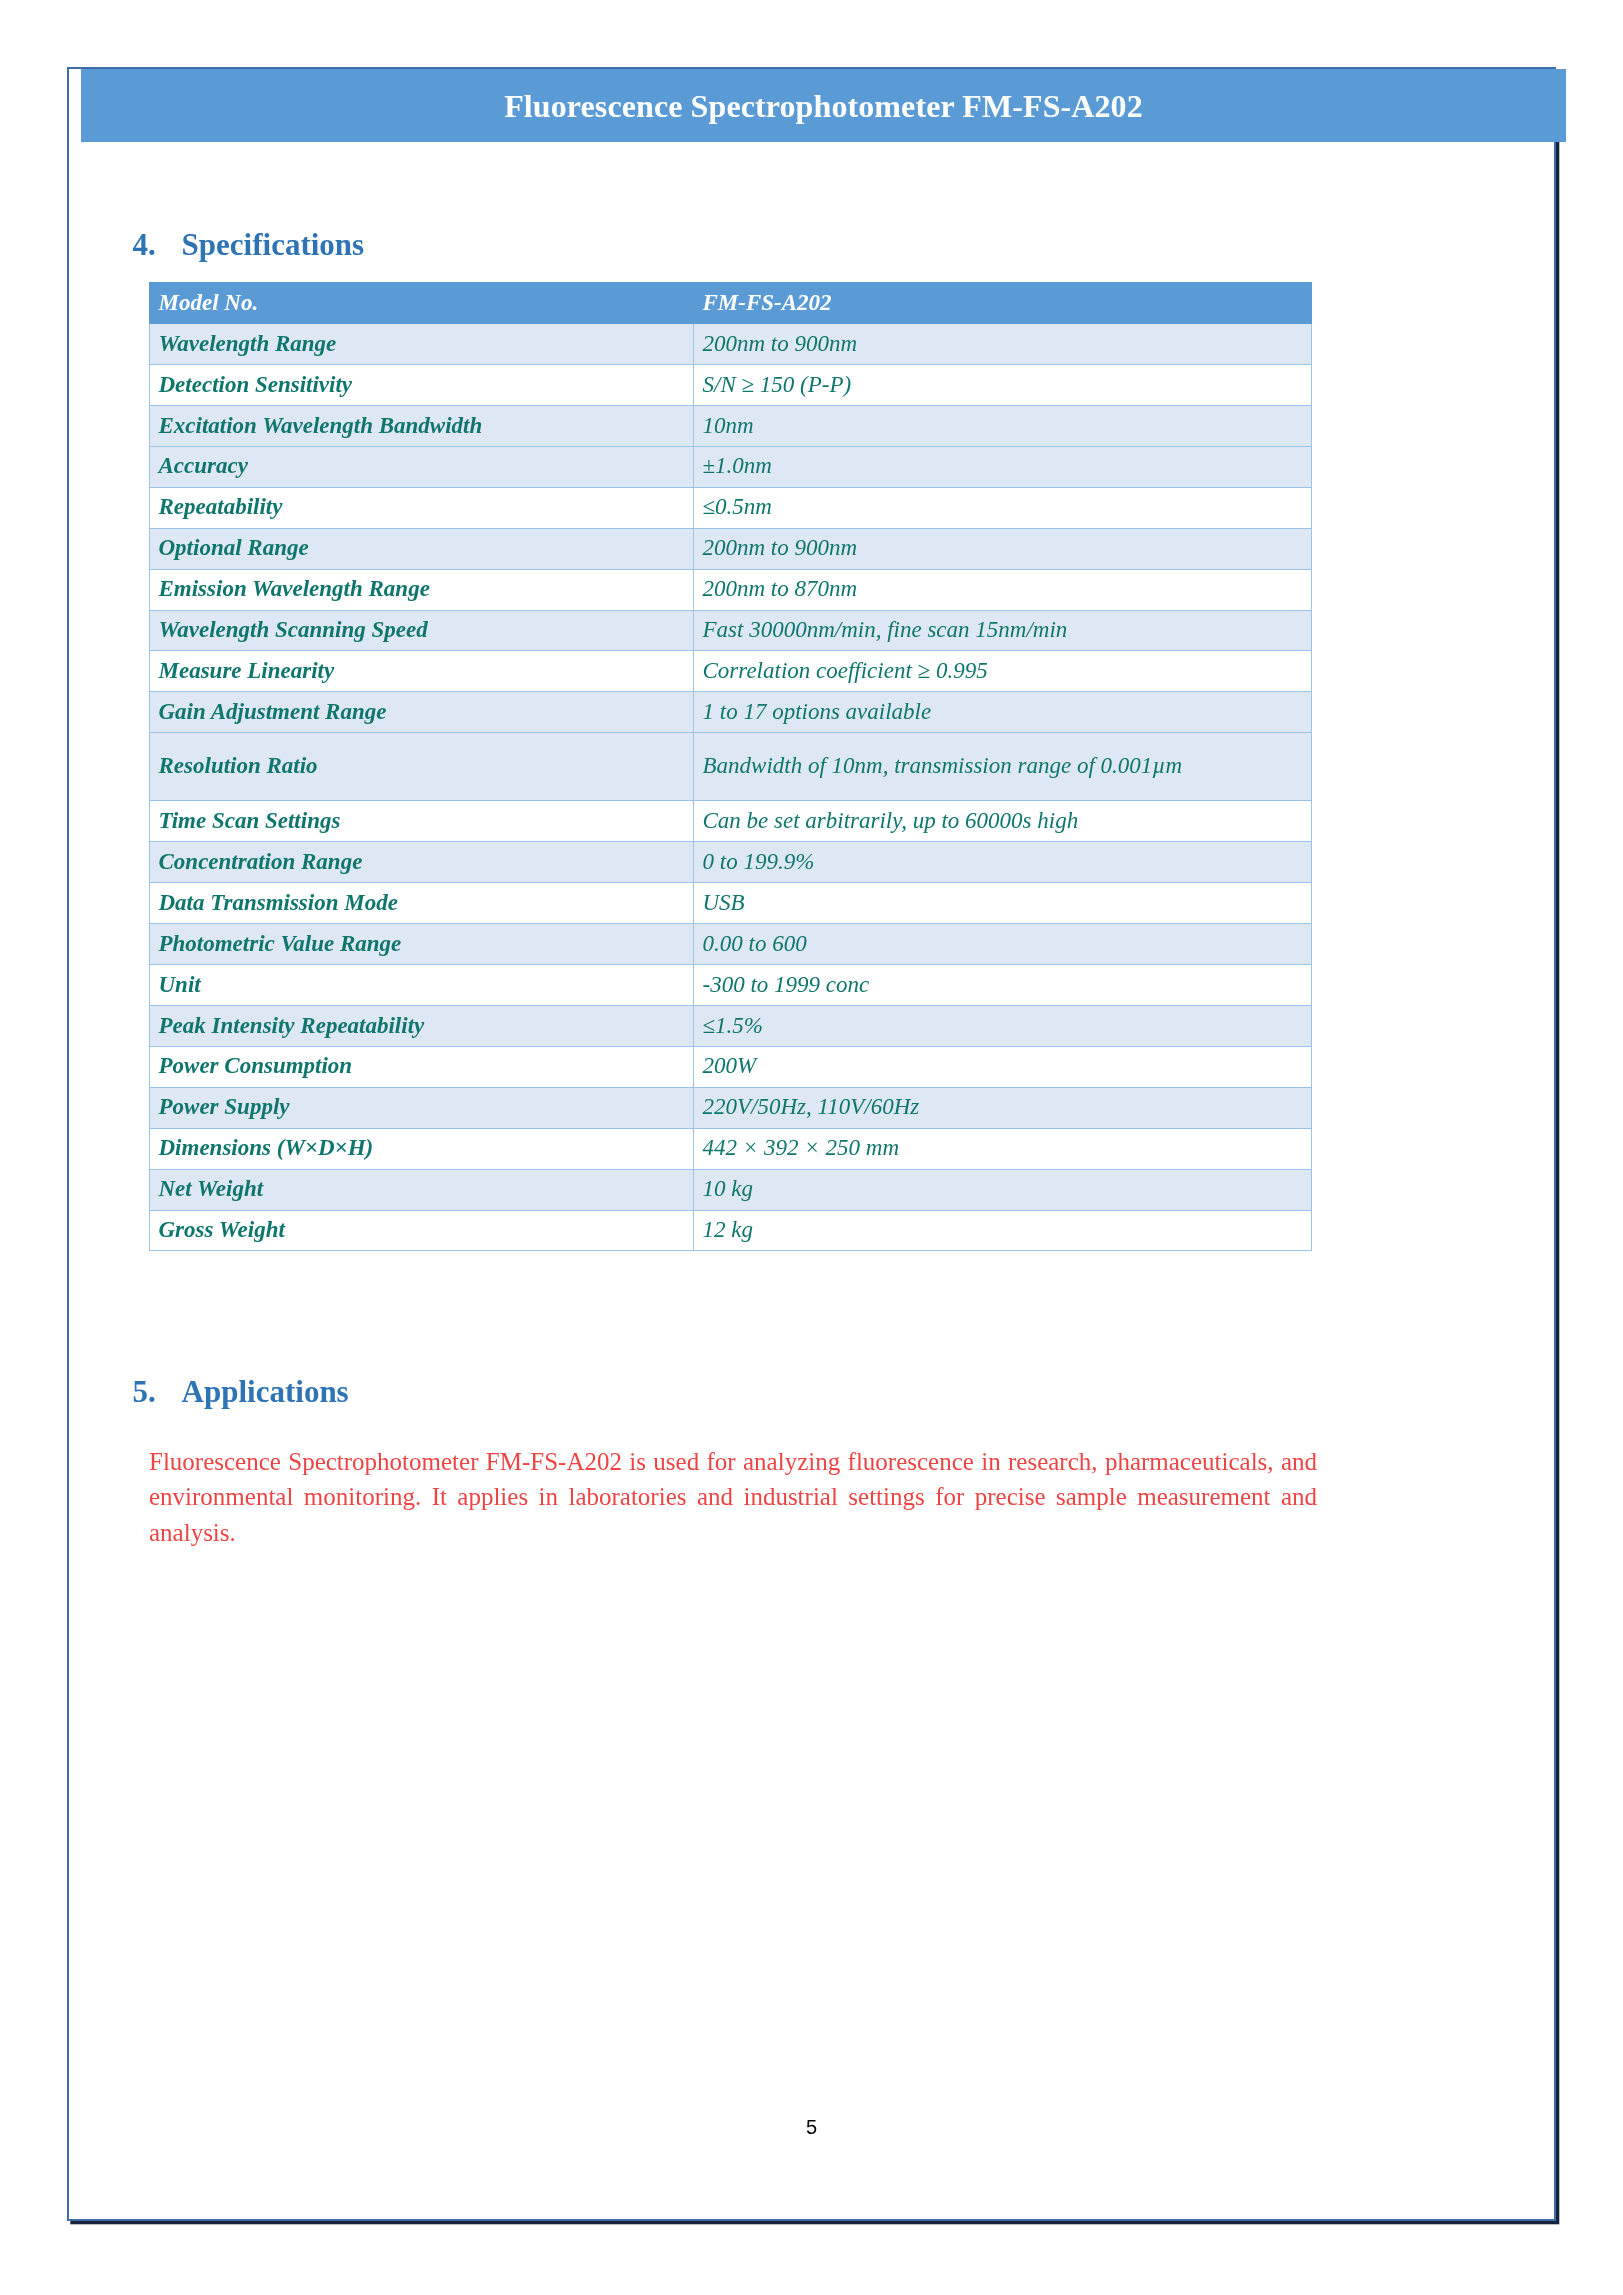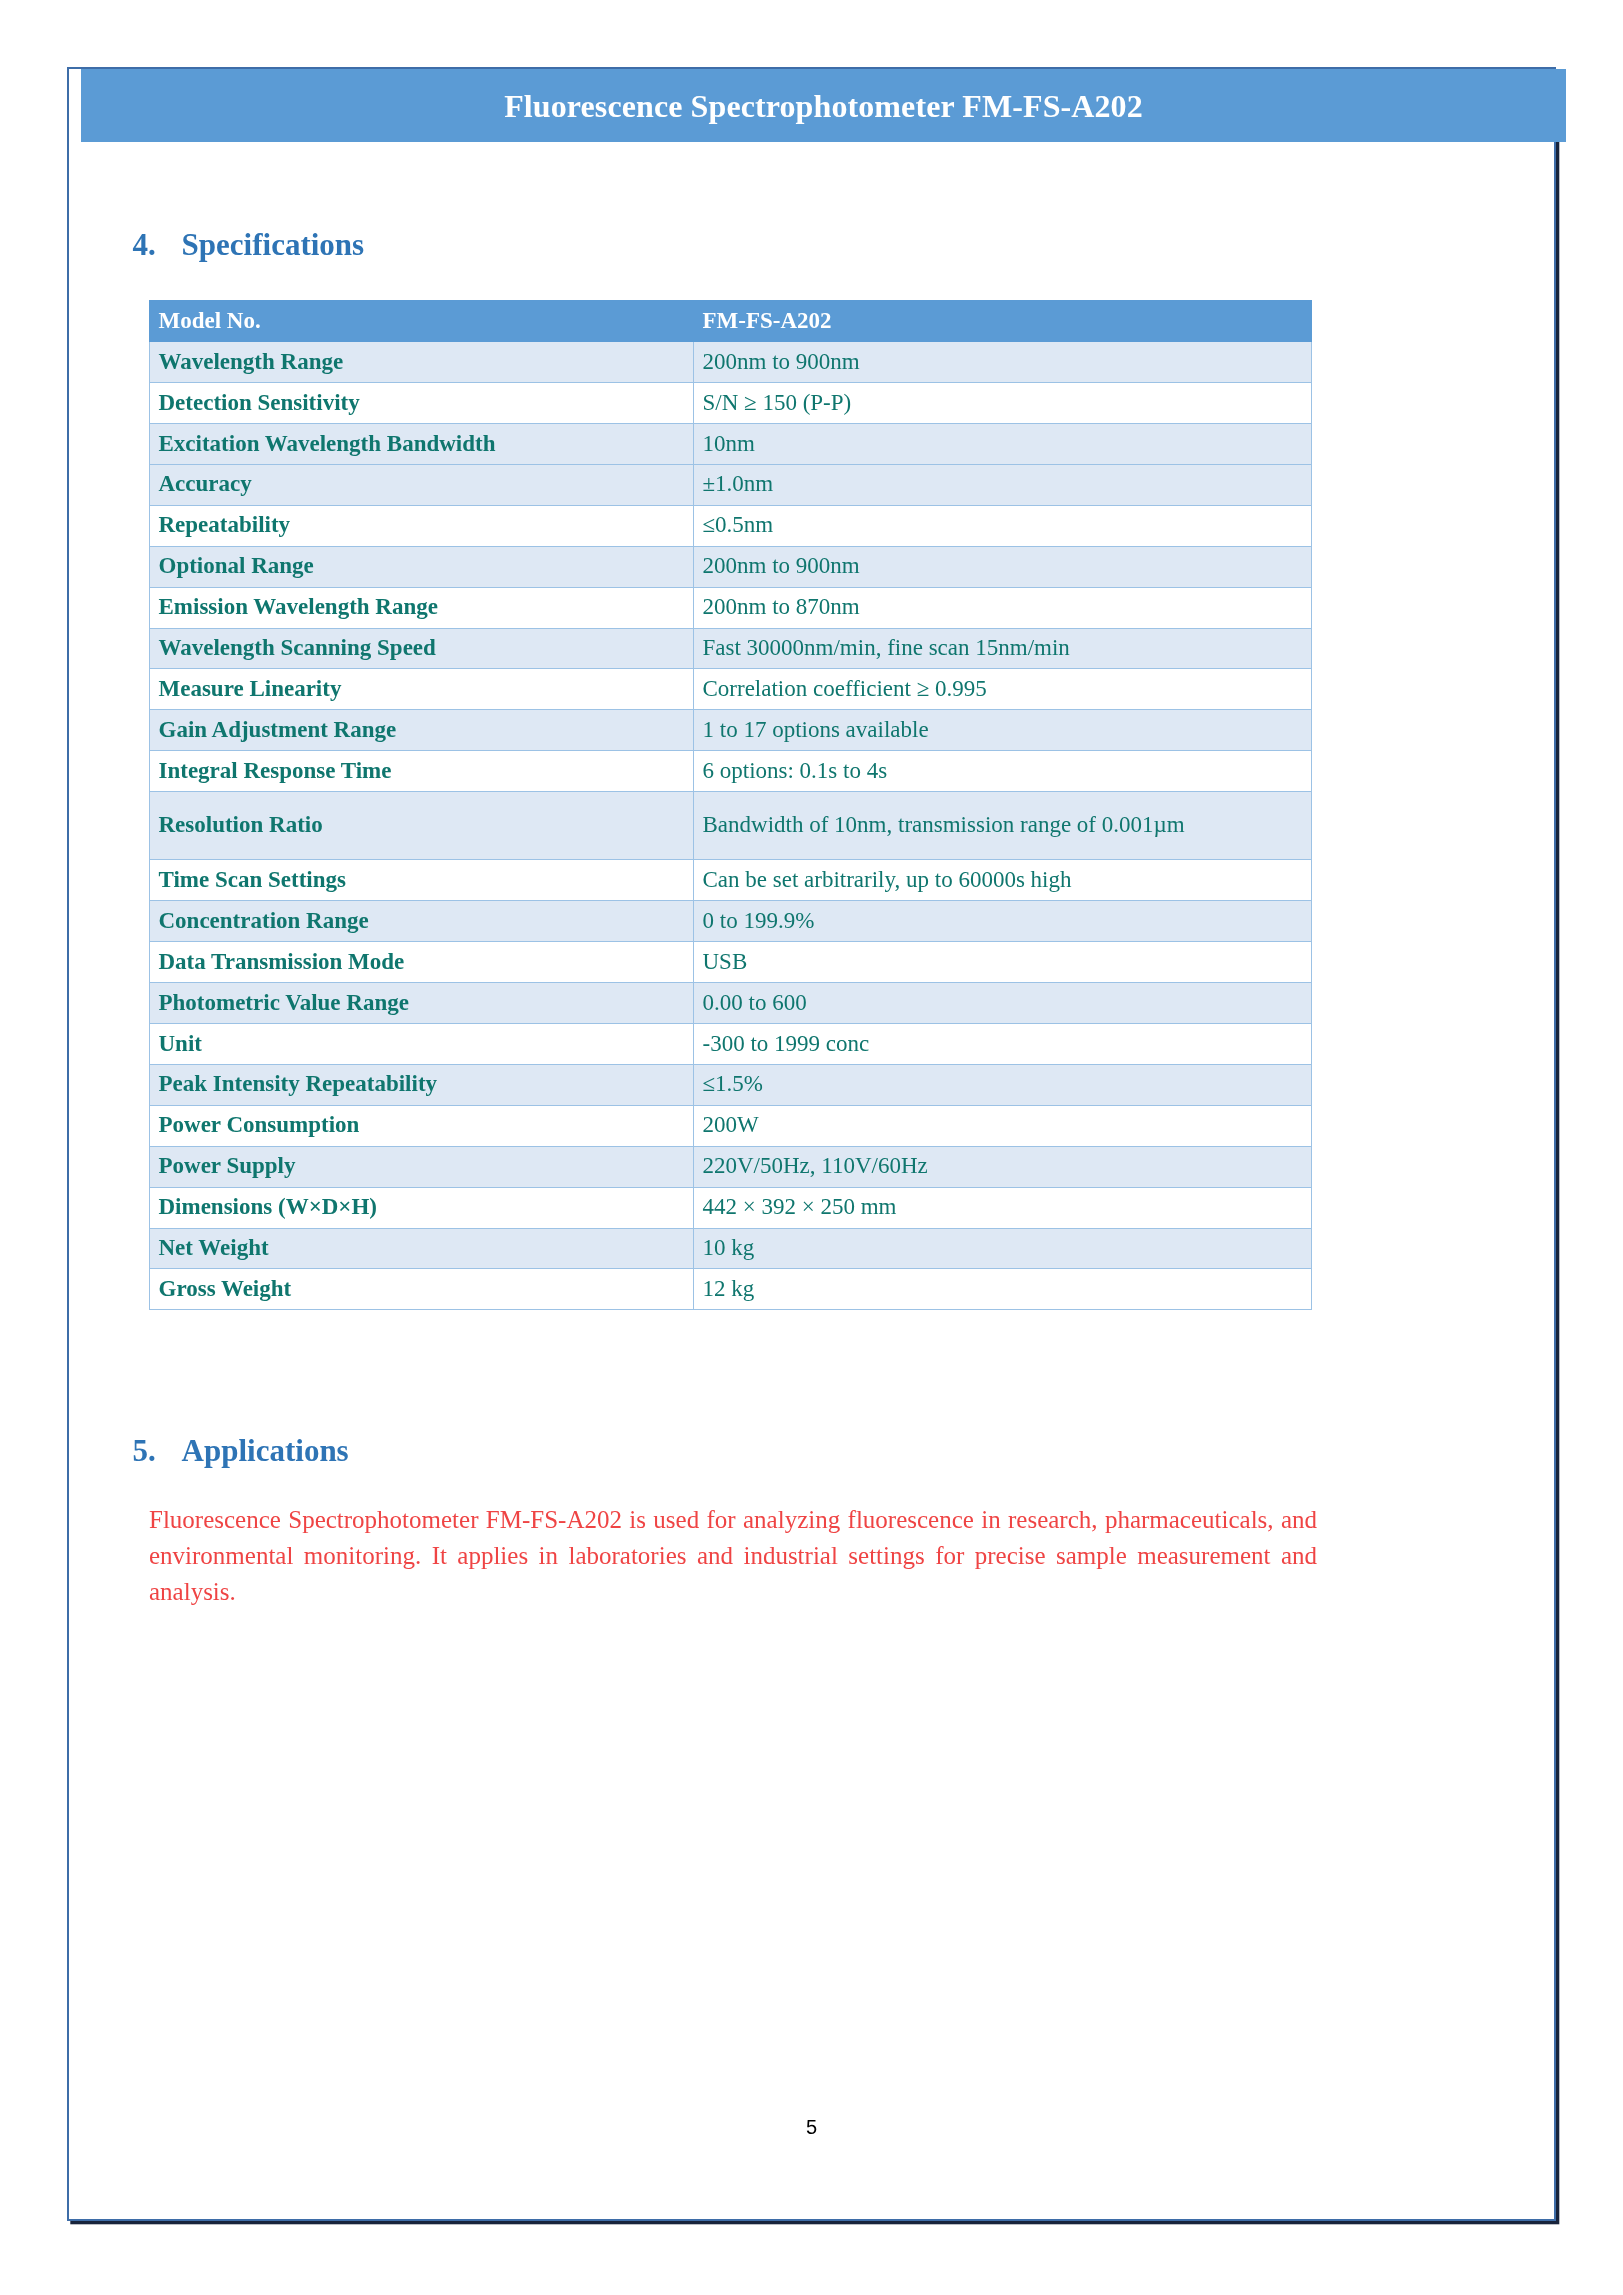--- a/index.html
+++ b/index.html
@@ -70,25 +70,26 @@
     width: 49px;
     flex: none;
   }
   .section-heading .sec-title {
     flex: none;
   }
 
   #spec-heading { margin-top: 86px; margin-left: 19.6px; }
 
   .spec-table {
-    margin-top: 38px;
+    margin-top: 20px;
     margin-left: 36px;
     width: 1162px;
     border-collapse: collapse;
     table-layout: fixed;
+    font-style: italic;
   }
   .spec-table col.c1 { width: 544px; }
   .spec-table col.c2 { width: 618px; }
 
   .spec-table th, .spec-table td {
     border: 0.7px solid #9CC2E5;
     padding: 4.6px 8.5px 5.9px 8.5px;
     font-size: 23px;
     line-height: 1.28;
     vertical-align: middle;
@@ -204,24 +205,20 @@
             <td class="value">Fast 30000nm/min, fine scan 15nm/min</td>
           </tr>
           <tr class="plain">
             <td class="label">Measure Linearity</td>
             <td class="value">Correlation coefficient ≥ 0.995</td>
           </tr>
           <tr class="shaded">
             <td class="label">Gain Adjustment Range</td>
             <td class="value">1 to 17 options available</td>
           </tr>
-          <tr class="plain">
-            <td class="label">Integral Response Time</td>
-            <td class="value">6 options: 0.1s to 4s</td>
-          </tr>
           <tr class="shaded tall">
             <td class="label">Resolution Ratio</td>
             <td class="value">Bandwidth of 10nm, transmission range of 0.001µm</td>
           </tr>
           <tr class="plain">
             <td class="label">Time Scan Settings</td>
             <td class="value">Can be set arbitrarily, up to 60000s high</td>
           </tr>
           <tr class="shaded">
             <td class="label">Concentration Range</td>

